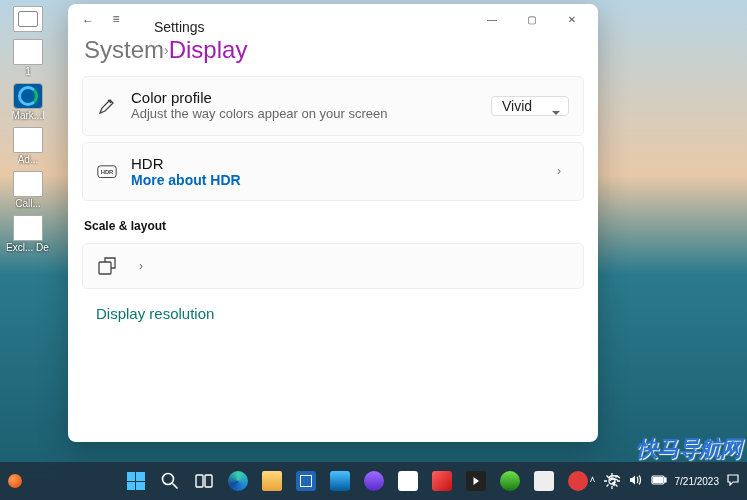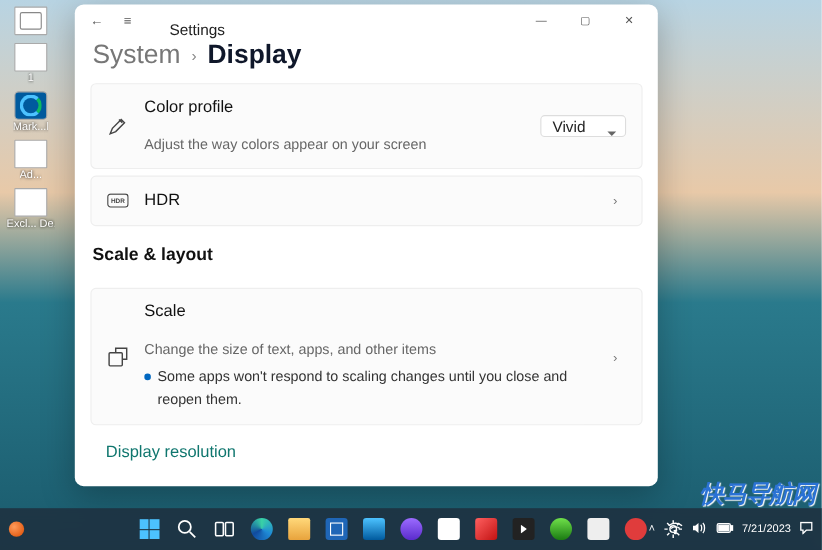--- a/index.html
+++ b/index.html
@@ -18,42 +18,42 @@
   .di .lbl { font-size: 10px; color: #fff; text-align: center; text-shadow: 0 0 3px #000; line-height: 11px; max-width: 44px; overflow: hidden; white-space: nowrap; }
 
   
   .win { position: absolute; left: 68px; top: 4px; width: 530px; height: 438px; background: #fff; border-radius: 8px; box-shadow: 0 8px 30px rgba(0,0,0,.25); display: flex; flex-direction: column; overflow: hidden; }
   .titlebar { height: 30px; display: flex; align-items: center; padding: 0 6px; }
   .tbtn { width: 28px; height: 28px; display: flex; align-items: center; justify-content: center; color: #555; font-size: 12px; border-radius: 4px; }
   .winname { font-size: 14px; color: #222; margin-left: 24px; margin-top: 15px; }
   .spacer { flex: 1; }
   .wctl { width: 40px; height: 28px; display: flex; align-items: center; justify-content: center; font-size: 10px; color: #555; }
 
-  .crumb { padding: 2px 16px 10px 16px; font-size: 24px; color: #777; display: flex; align-items: center; gap: 10px; }
-  .crumb .cur { color: #0f172a; font-weight: 700; }
+  .crumb { padding: 2px 16px 10px 16px; font-size: 24px; color: #777; display: flex; align-items: center; }
+  .crumb .cur { color: #a21caf; font-weight: 400; }
   .crumb .root { font-weight: 400; }
   .crumb .sep { font-size: 14px; color: #888; }
 
   .body { flex: 1; overflow-y: auto; padding: 2px 14px 16px 14px; position: relative; }
   .body::-webkit-scrollbar { width: 4px; }
   .body::-webkit-scrollbar-thumb { background: #999; border-radius: 2px; }
 
   .card { background: #fbfbfb; border: 1px solid #eee; border-radius: 5px; padding: 12px 14px; margin-bottom: 6px; display: flex; align-items: center; gap: 14px; }
   .cicon { width: 20px; height: 20px; flex-shrink: 0; color: #444; display: flex; align-items: center; justify-content: center; }
   .ctext { flex: 1; }
   .ctext .t { font-size: 15px; color: #111; }
-  .ctext .d { font-size: 13px; color: #666; line-height: 1.3; margin-top: 18px; }
+  .ctext .d { font-size: 13px; color: #666; line-height: 1.3; }
   .ctext .lk { font-size: 14px; color: #0067c0; font-weight: 600; }
   .ctext .hint { font-size: 13px; color: #333; line-height: 1.6; position: relative; padding-left: 12px; margin-top: 6px; }
   .ctext .hint::before { content: ""; position: absolute; left: 0; top: 7px; width: 6px; height: 6px; background: #0067c0; border-radius: 50%; }
   .select { height: 20px; min-width: 78px; border: 1px solid #ddd; border-radius: 4px; background: #fff; padding: 0 22px 0 10px; font-size: 14px; color: #222; display: flex; align-items: center; position: relative; }
   .select::after { content: ""; position: absolute; right: 8px; top: 14px; border: 4px solid transparent; border-top-color: #666; }
   .chev { width: 20px; text-align: center; color: #777; font-size: 12px; }
 
-  .section { font-size: 16px; font-weight: 600; color: #111; margin: 18px 2px 20px 2px; }
+  .section { font-size: 12px; font-weight: 600; color: #111; margin: 18px 2px 10px 2px; }
   .cut { font-size: 15px; color: #0f766e; padding: 10px 14px; }
 
   
   .taskbar { position: absolute; left: 0; bottom: 0; width: 100%; height: 38px; background: rgba(30,45,60,.82); backdrop-filter: blur(6px); display: flex; align-items: center; }
   .tbcenter { position: absolute; left: 50%; transform: translateX(-50%); display: flex; align-items: center; gap: 2px; }
   .tico { width: 32px; height: 30px; display: flex; align-items: center; justify-content: center; border-radius: 3px; }
   .tico svg, .tico .g { width: 20px; height: 20px; }
   .tray { position: absolute; right: 8px; display: flex; align-items: center; gap: 8px; color: #fff; font-size: 10px; }
   .tray .dt { text-align: left; line-height: 11px; }
   .tray .ic { font-size: 12px; }
@@ -77,20 +77,24 @@
   <div class="di">
       <div class="ic edge"></div>
       <div class="lbl">Mark...l</div>
     </div>
   <div class="di">
       <div class="ic"></div>
       <div class="lbl">Ad...</div>
     </div>
   <div class="di">
       <div class="ic"></div>
+      <div class="lbl">Call...</div>
+    </div>
+  <div class="di">
+      <div class="ic"></div>
       <div class="lbl">Excl... De...</div>
     </div>
 </div>
 
 <div class="win">
   <div class="titlebar">
     <div class="tbtn">←</div>
     <div class="tbtn">≡</div>
     <div class="winname">Settings</div>
     <div class="spacer"></div>
@@ -123,38 +127,34 @@
 
     <div class="card">
       <div class="cicon">
         <svg viewBox="0 0 24 16" fill="none" stroke="currentColor" stroke-width="1.2">
             <rect x="1" y="1" width="22" height="14" rx="3"></rect>
             <text x="12" y="11" text-anchor="middle" font-size="7" fill="currentColor" stroke="none" font-weight="700">HDR</text>
           </svg>
       </div>
       <div class="ctext">
         <div class="t">HDR</div>
+        <div class="lk">More about HDR</div>
       </div>
       <div class="chev">›</div>
     </div>
 
     <div class="section">Scale &amp; layout</div>
 
     <div class="card">
       <div class="cicon">
         <svg viewBox="0 0 20 20" fill="none" stroke="currentColor" stroke-width="1.3">
             <rect x="2" y="6" width="12" height="12" rx="1"></rect>
             <path d="M8 6V2h10v10h-4"></path>
           </svg>
       </div>
-      <div class="ctext">
-        <div class="t">Scale</div>
-        <div class="d">Change the size of text, apps, and other items</div>
-        <div class="hint">Some apps won't respond to scaling changes until you close and reopen them.</div>
-      </div>
       <div class="chev">›</div>
     </div>
 
     <div class="cut">Display resolution</div>
   </div>
 </div>
 
 <div class="taskbar">
   <div class="tbleft"></div>
   <div class="tbcenter">

